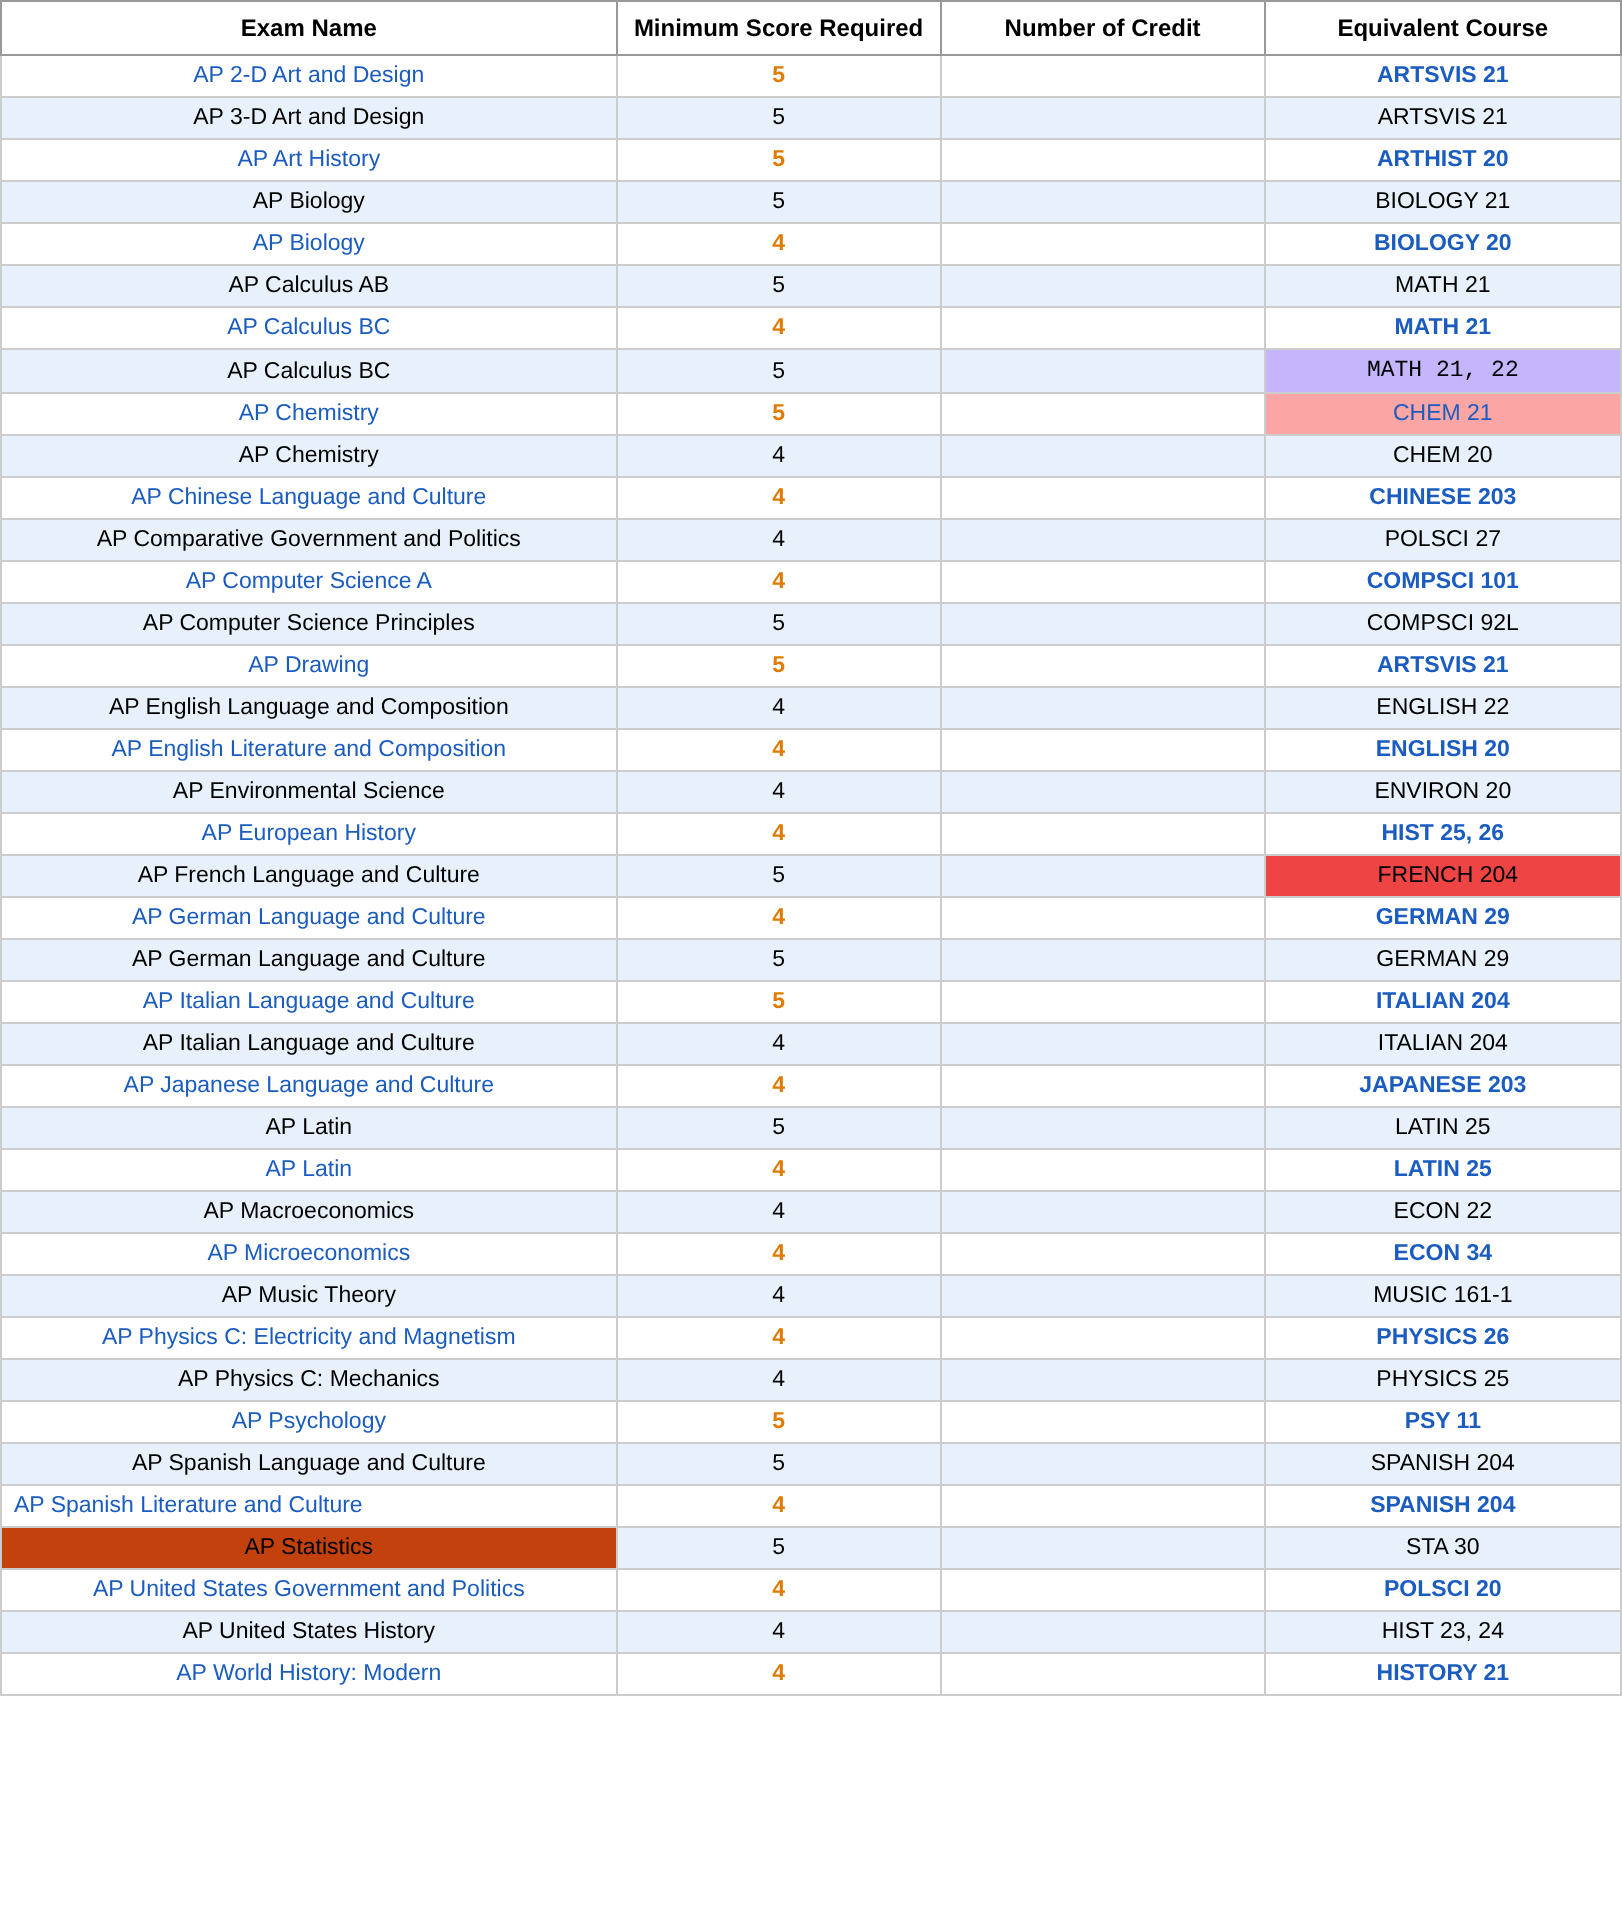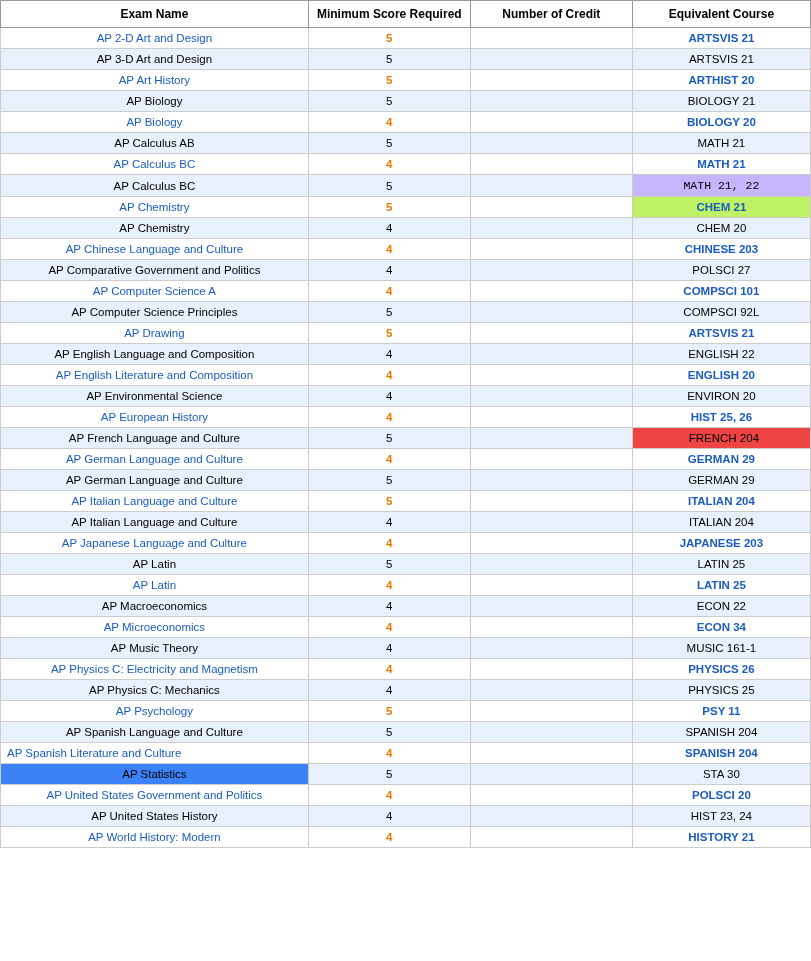--- a/index.html
+++ b/index.html
@@ -101,21 +101,21 @@
       <tr>
         <td style="text-align: center; background-color: rgb(232, 240, 251);">AP Calculus BC</td>
         <td style="background-color: rgb(232, 240, 251);">5</td>
         <td style="background-color: rgb(232, 240, 251);"></td>
         <td style="background-color: #c4b5fd; font-family: Liberation Mono, monospace;">MATH 21, 22</td>
       </tr>
       <tr>
         <td style="text-align: center; background-color: rgb(255, 255, 255);"><a class="blue-link">AP Chemistry</a></td>
         <td class="orange" style="background-color: rgb(255, 255, 255);">5</td>
         <td style="background-color: rgb(255, 255, 255);"></td>
-        <td style="color: rgb(26, 92, 191); font-weight: bold; background-color: #bef264;">CHEM 21</td>
+        <td style="color: rgb(26, 92, 191); font-weight: normal; background-color: #fca5a5;">CHEM 21</td>
       </tr>
       <tr>
         <td style="text-align: center; background-color: rgb(232, 240, 251);">AP Chemistry</td>
         <td style="background-color: rgb(232, 240, 251);">4</td>
         <td style="background-color: rgb(232, 240, 251);"></td>
         <td style="background-color: rgb(232, 240, 251);">CHEM 20</td>
       </tr>
       <tr>
         <td style="text-align: center; background-color: rgb(255, 255, 255);"><a class="blue-link">AP Chinese Language and Culture</a></td>
         <td class="orange" style="background-color: rgb(255, 255, 255);">4</td>
@@ -260,21 +260,21 @@
         <td style="background-color: rgb(232, 240, 251);"></td>
         <td style="background-color: rgb(232, 240, 251);">SPANISH 204</td>
       </tr>
       <tr>
         <td style="text-align: left; background-color: rgb(255, 255, 255);"><a class="blue-link">AP Spanish Literature and Culture</a></td>
         <td class="orange" style="background-color: rgb(255, 255, 255);">4</td>
         <td style="background-color: rgb(255, 255, 255);"></td>
         <td style="color: rgb(26, 92, 191); font-weight: bold; background-color: rgb(255, 255, 255);">SPANISH 204</td>
       </tr>
       <tr>
-        <td style="text-align: center; background-color: #3b82f6;">AP Statistics</td>
+        <td style="text-align: center; background-color: #c2410c;">AP Statistics</td>
         <td style="background-color: rgb(232, 240, 251);">5</td>
         <td style="background-color: rgb(232, 240, 251);"></td>
         <td style="background-color: rgb(232, 240, 251);">STA 30</td>
       </tr>
       <tr>
         <td style="text-align: center; background-color: rgb(255, 255, 255);"><a class="blue-link">AP United States Government and Politics</a></td>
         <td class="orange" style="background-color: rgb(255, 255, 255);">4</td>
         <td style="background-color: rgb(255, 255, 255);"></td>
         <td style="color: rgb(26, 92, 191); font-weight: bold; background-color: rgb(255, 255, 255);">POLSCI 20</td>
       </tr>

